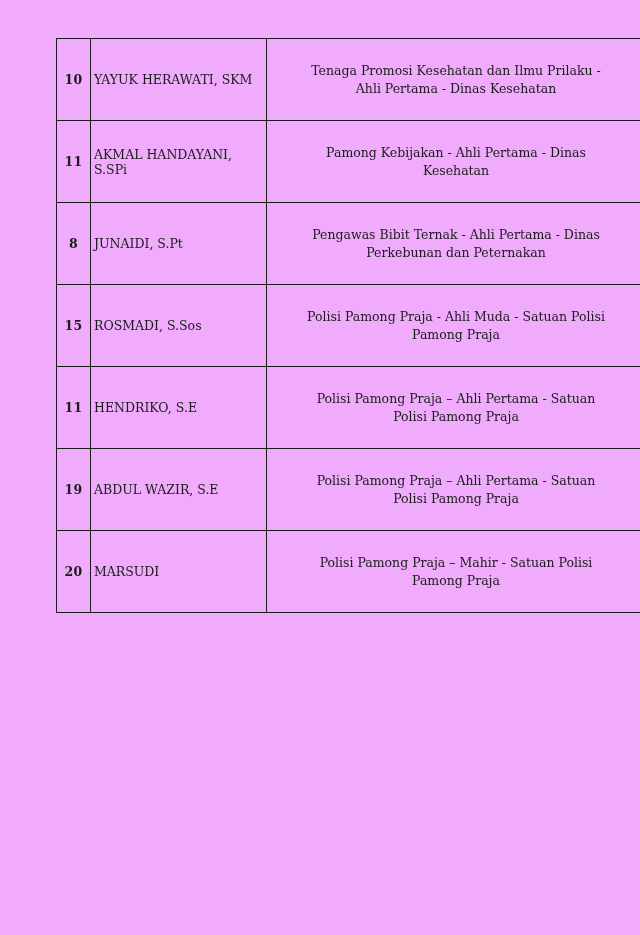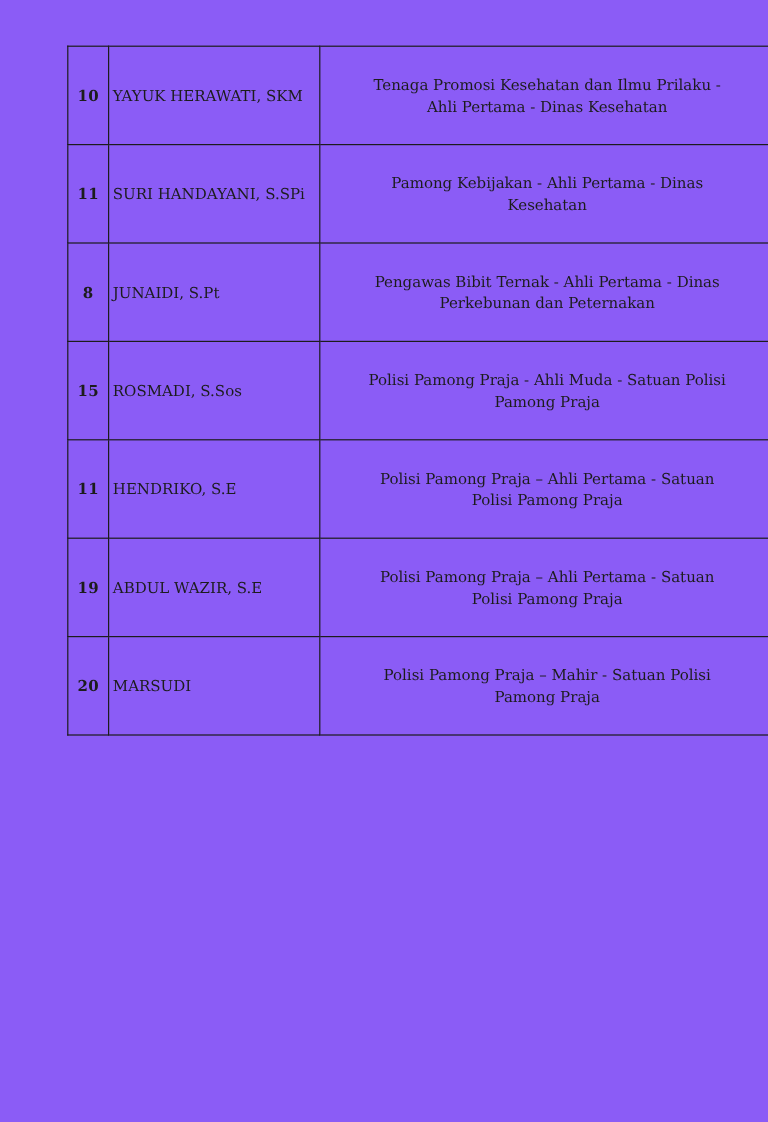--- a/index.html
+++ b/index.html
@@ -11,21 +11,21 @@
     width: 640px;
     height: 935px;
     position: relative;
     font-family: "DejaVu Serif", "Liberation Serif", serif;
     color: #1c1c1c;
   }
   .doc-page {
     position: absolute;
     left: 0; top: 0;
     width: 640px; height: 935px;
-    background: #8b5cf6;
+    background: #f0abfc;
   }
   table.personnel {
     position: absolute;
     left: 56px;
     top: 38px;
     width: 539px;
     border-collapse: collapse;
     table-layout: fixed;
   }
   table.personnel td {
@@ -62,21 +62,21 @@
   <table class="personnel">
     <tbody>
       <tr>
         <td class="cell-no">10</td>
         <td class="cell-name">YAYUK HERAWATI, SKM</td>
         <td class="cell-pos">Tenaga Promosi Kesehatan dan Ilmu Prilaku -
 Ahli Pertama - Dinas Kesehatan</td>
       </tr>
       <tr>
         <td class="cell-no">11</td>
-        <td class="cell-name">SURI HANDAYANI, S.SPi</td>
+        <td class="cell-name">AKMAL HANDAYANI, S.SPi</td>
         <td class="cell-pos">Pamong Kebijakan - Ahli Pertama - Dinas
 Kesehatan</td>
       </tr>
       <tr>
         <td class="cell-no">8</td>
         <td class="cell-name">JUNAIDI, S.Pt</td>
         <td class="cell-pos">Pengawas Bibit Ternak - Ahli Pertama - Dinas
 Perkebunan dan Peternakan</td>
       </tr>
       <tr>

